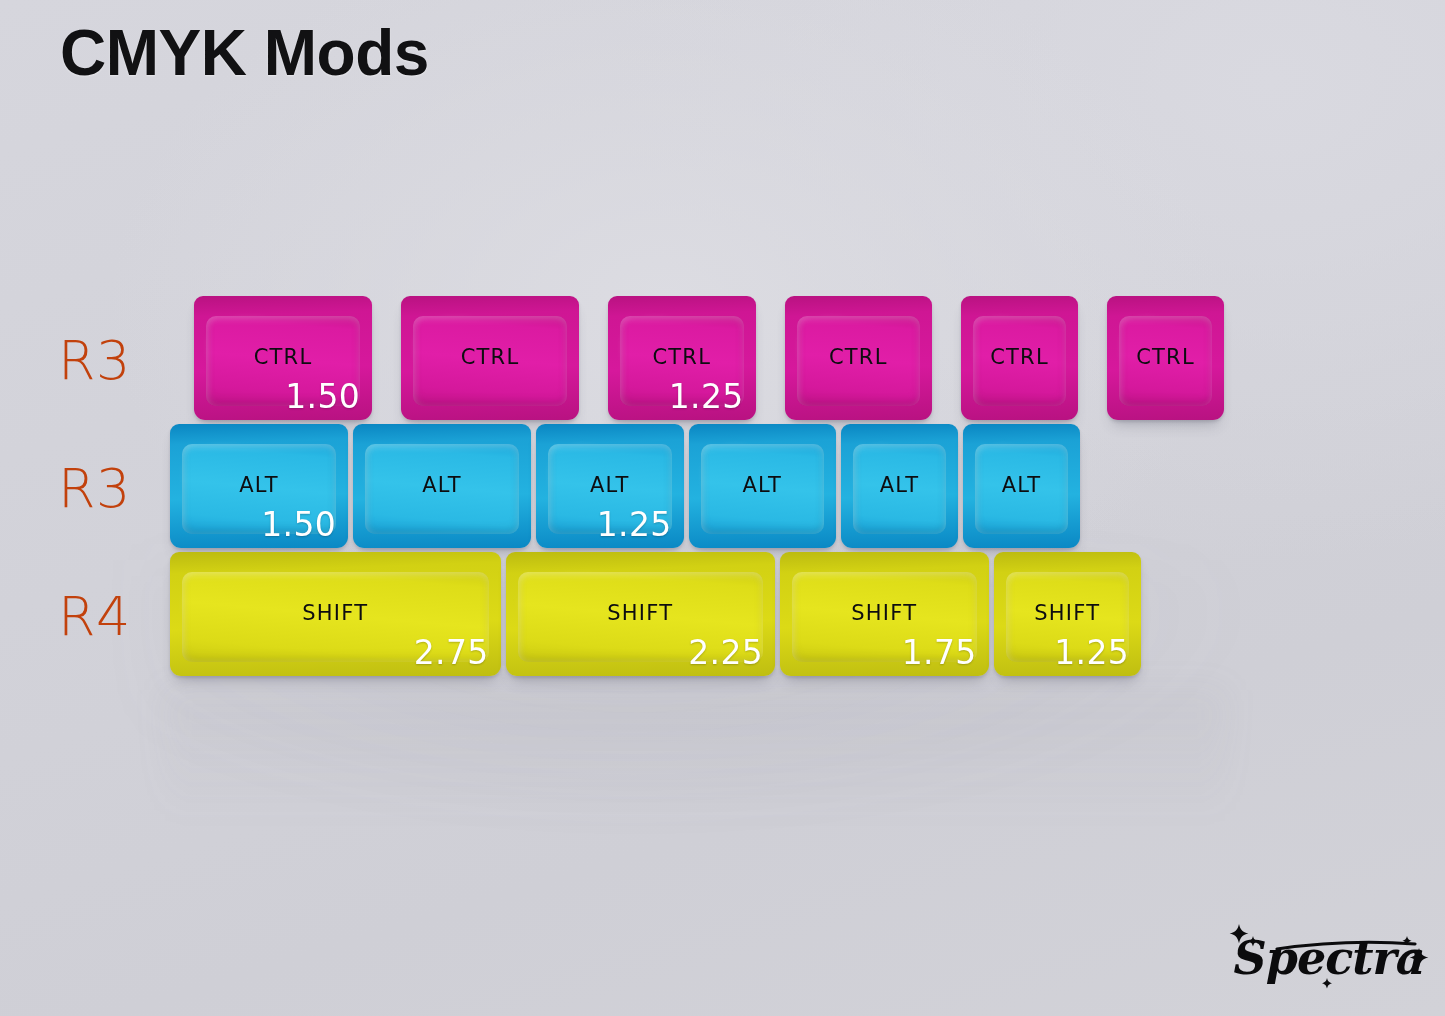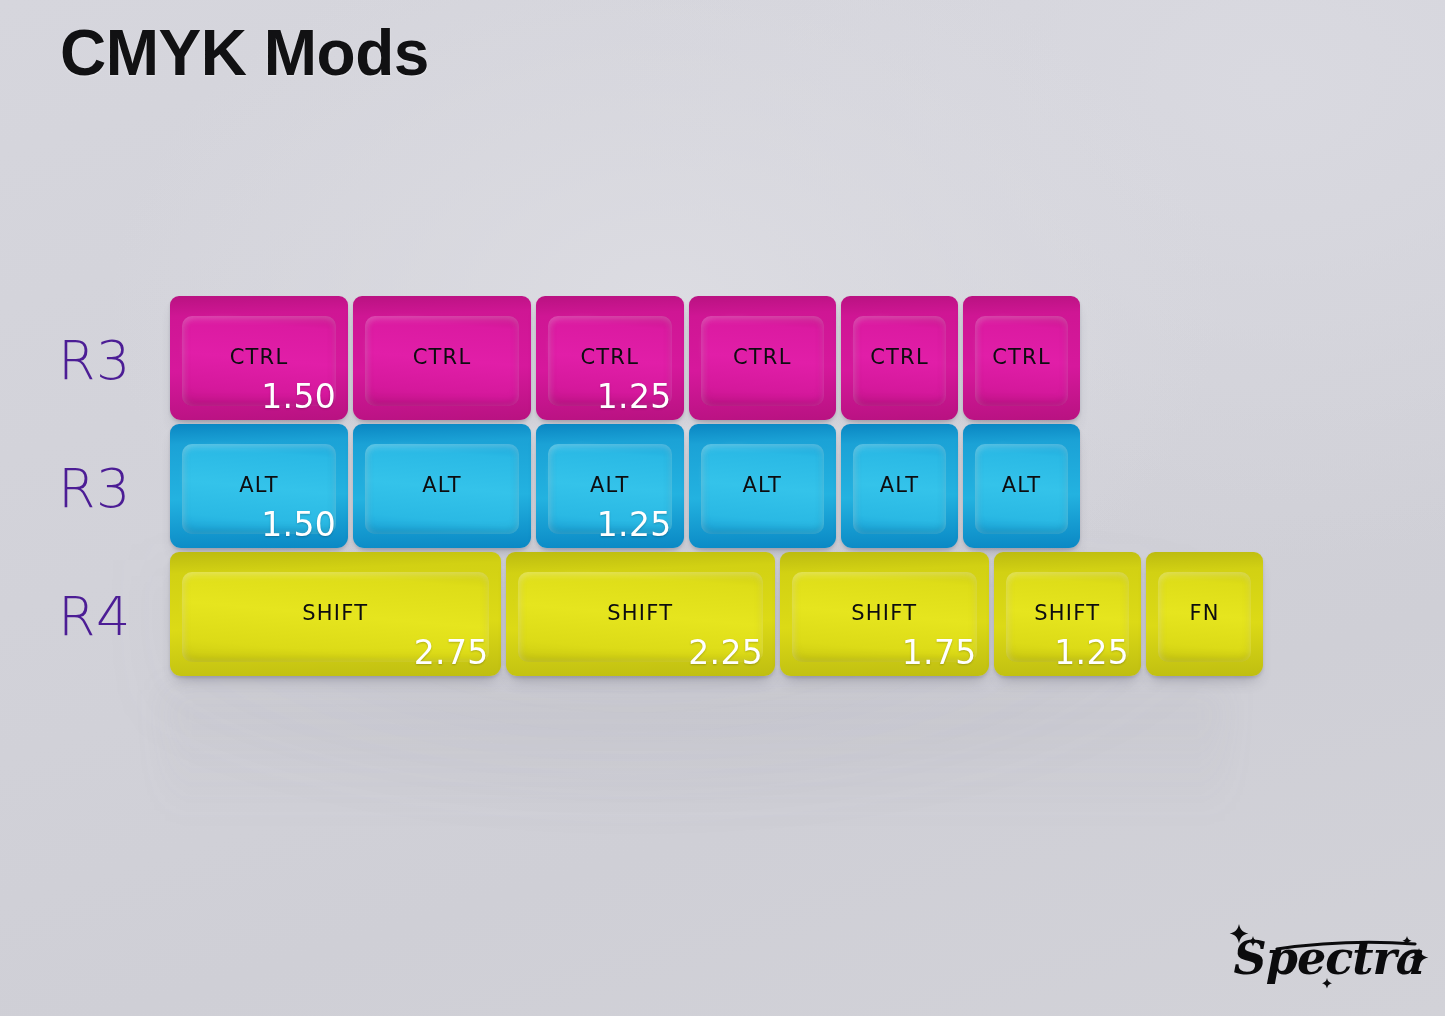--- a/index.html
+++ b/index.html
@@ -73,21 +73,21 @@
     height: 128px;
   }
 
   .row-label {
     position: absolute;
     left: 58px;
     top: 50%;
     transform: translateY(-50%);
     font-size: 54px;
     font-weight: 300;
-    color: #4c1d95;
+    color: #c2410c;
     letter-spacing: 0.5px;
     font-family: "DejaVu Sans", sans-serif;
   }
 
   .keys {
     position: absolute;
     left: 170px;
     top: 0;
     display: flex;
     align-items: flex-start;
@@ -138,20 +138,21 @@
     font-family: "DejaVu Sans", sans-serif;
     letter-spacing: 0.3px;
     text-shadow: 0 1px 2px rgba(0,0,0,0.22);
     z-index: 3;
   }
 
   
   .kc-magenta {
     background:
       linear-gradient(178deg, #b91281 0%, #cf1694 16%, #d6189c 58%, #b81281 100%);
+    margin-left: 24px;
   }
   .kc-magenta .top {
     background:
       linear-gradient(185deg, #c9148e 0%, #db1aa1 14%, #e11ea8 48%, #d5189c 80%, #c5148b 100%);
     box-shadow:
       inset 0 3px 7px rgba(255,255,255,0.20),
       inset 0 -4px 9px rgba(120,8,82,0.30),
       inset 3px 0 7px rgba(255,255,255,0.10);
   }
 
@@ -338,26 +339,20 @@
           </div>
           <span class="size-label">1.75</span>
         </div>
         <div class="keycap kc-yellow" style="width: 147.5px;">
           <div class="gloss"></div>
           <div class="top">
             <span class="legend">SHIFT</span>
           </div>
           <span class="size-label">1.25</span>
         </div>
-        <div class="keycap kc-yellow" style="width: 117px;">
-          <div class="gloss"></div>
-          <div class="top">
-            <span class="legend">FN</span>
-          </div>
-        </div>
       </div>
     </div>
   </div>
 
 <div id="brand">
   <svg width="230" height="86" viewBox="0 0 230 86" aria-hidden="true">
 
     <g fill="#0b0b0d">
       <path d="M24 12 C25.6 18.2 27.4 20 33.4 21.6 C27.4 23.2 25.6 25 24 31.2 C22.4 25 20.6 23.2 14.6 21.6 C20.6 20 22.4 18.2 24 12 Z"></path>
       <path d="M38 24 C38.9 27.4 39.9 28.4 43.2 29.3 C39.9 30.2 38.9 31.2 38 34.6 C37.1 31.2 36.1 30.2 32.8 29.3 C36.1 28.4 37.1 27.4 38 24 Z"></path>

